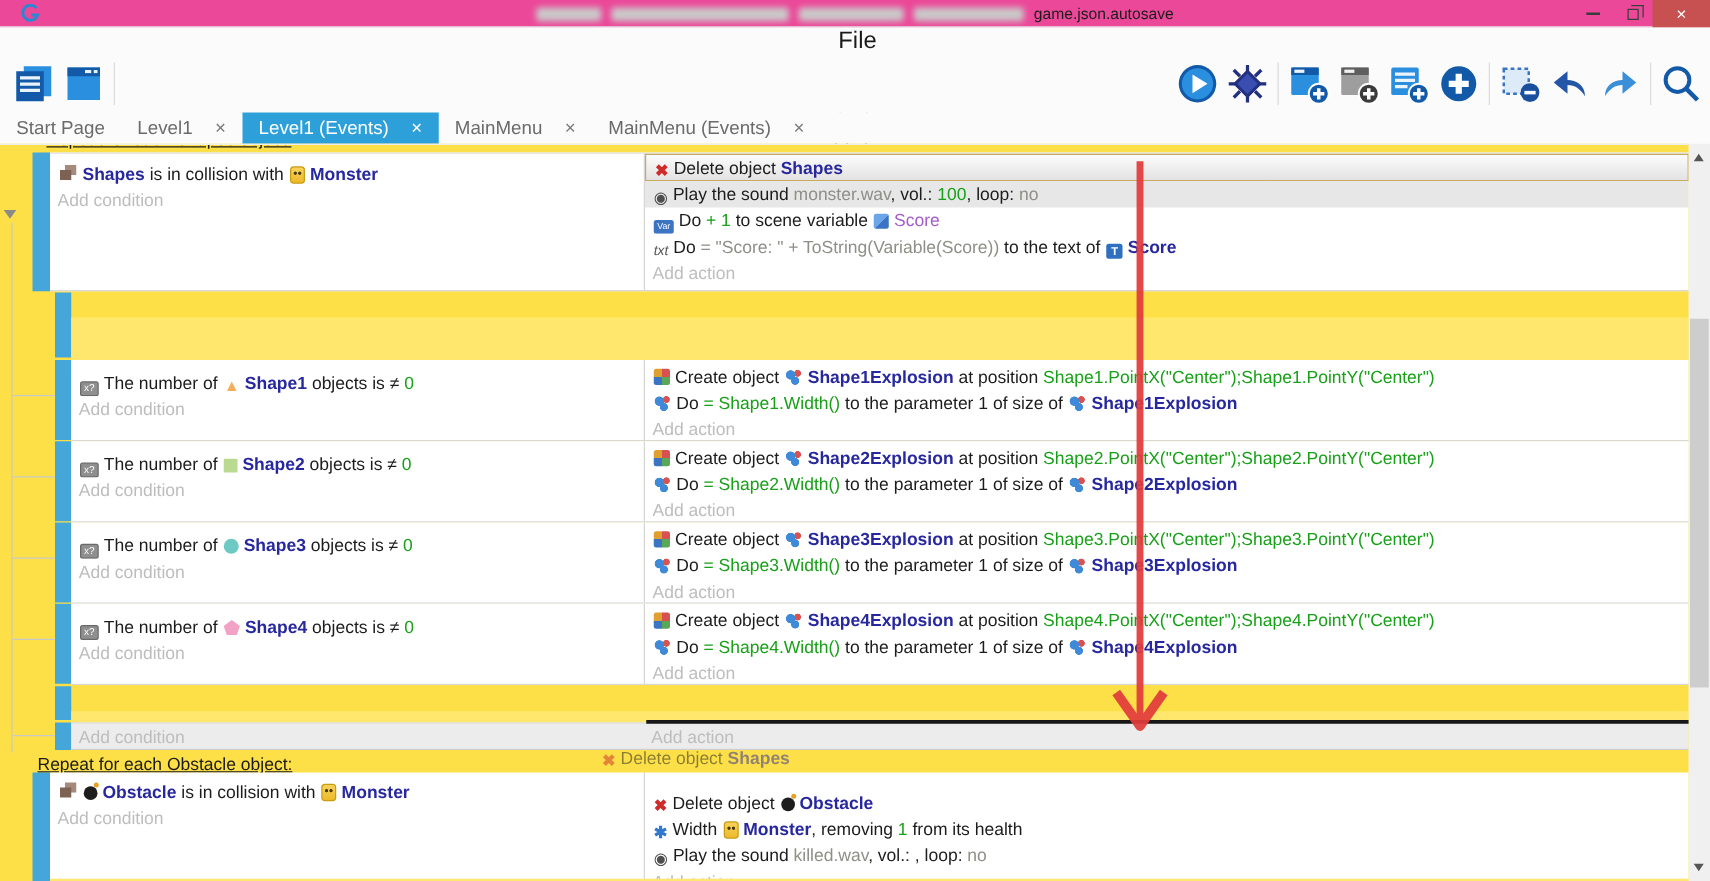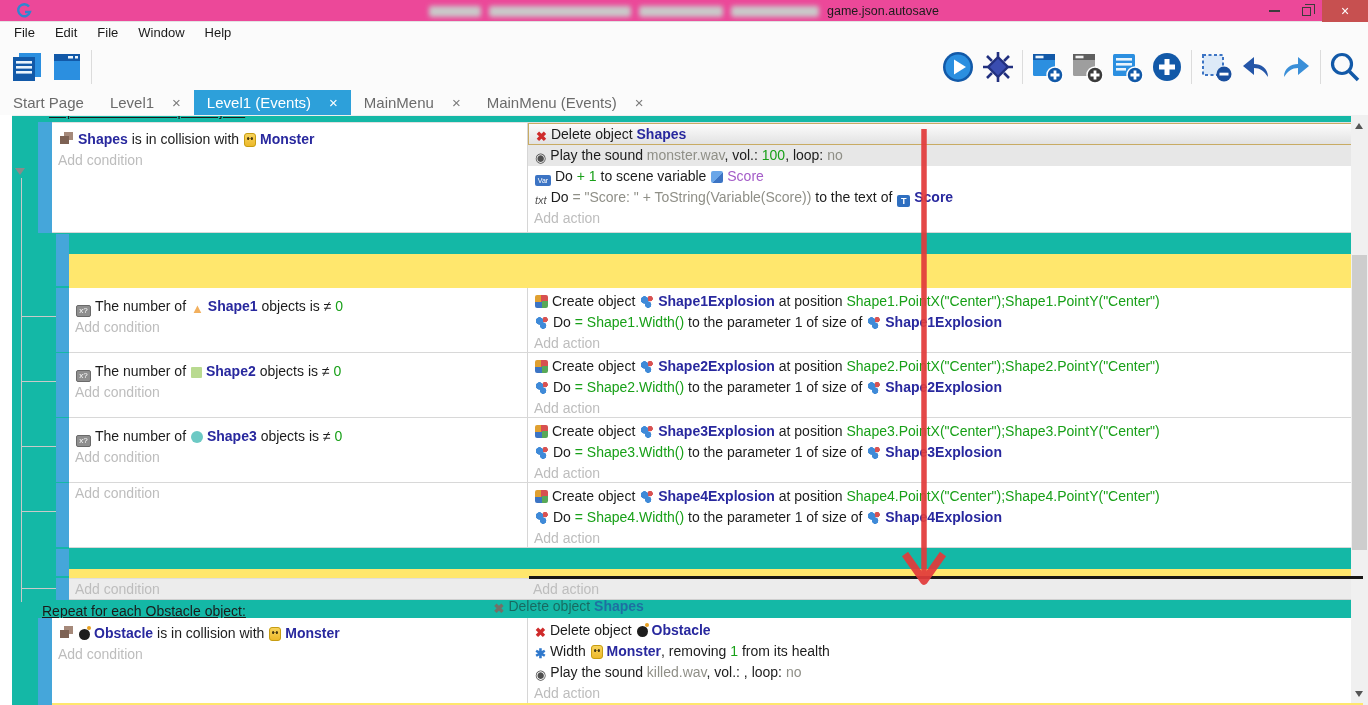--- a/index.html
+++ b/index.html
@@ -16,39 +16,39 @@
   .title-text{font-size:12.5px;color:#1c1c1c;}
   .win-controls{position:absolute;right:0;top:0;height:22px;display:flex;}
   .win-btn{width:32px;height:22px;display:flex;align-items:center;justify-content:center;}
   .win-btn.close{width:46px;background:#c75050;color:#fff;font-size:14px;}
   .min-glyph{width:11px;height:2px;background:#3c3c3c;}
   .restore-glyph{width:9px;height:9px;border:1.5px solid #3c3c3c;position:relative;}
   .restore-glyph::before{content:"";position:absolute;top:-4px;left:2.5px;width:9px;height:9px;
     border:1.5px solid #3c3c3c;border-bottom:none;border-left:none;}
 
   .menubar{position:absolute;top:22px;left:0;width:1368px;height:22px;background:#fbfbfb;
-    font-size:13px;color:#1a1a1a;display:flex;align-items:center;padding-left:4px;}
+    font-size:19px;color:#1a1a1a;display:flex;align-items:center;padding-left:4px;flex-direction:column;}
   .menu-item{padding:0 10px;line-height:22px;}
 
   .toolbar{position:absolute;top:44px;left:0;width:1368px;height:46px;background:#fbfbfb;}
   .tb-group{position:absolute;top:5px;display:flex;align-items:center;gap:2px;}
   .tb-left{left:8px;}
   .tb-right{right:4px;}
   .tb-btn{width:38px;height:36px;display:flex;align-items:center;justify-content:center;}
   .tb-sep{width:1px;height:34px;background:#dcdcdc;margin:0 3px;}
 
   .tabbar{position:absolute;top:90px;left:0;width:1368px;height:25px;background:#fbfbfb;
     display:flex;font-size:15px;color:#6b6b6b;}
   .tab{display:flex;align-items:center;gap:18px;padding:0 13px;white-space:nowrap;}
   .tab .tab-close{font-size:15px;color:#7a7a7a;}
   .tab.active{background:#2da0da;color:#fff;}
   .tab.active .tab-close{color:#fff;}
 
   
-  #events{position:absolute;top:115px;left:12px;width:1351px;height:590px;background:#14b8a6;
+  #events{position:absolute;top:115px;left:0;width:1351px;height:590px;background:#fde047;
     overflow:hidden;border-top:1px solid #eee;}
   .evt{position:absolute;background:#fff;border-bottom:1px solid #d8d8d8;}
   .bar{position:absolute;background:#45a6da;}
   .cond-col{position:absolute;left:0;top:0;bottom:0;}
   .act-col{position:absolute;top:0;bottom:0;right:0;border-left:1px solid #d6d6d6;}
   .row{white-space:pre;font-size:14px;line-height:21px;height:21px;overflow:hidden;
     padding-left:6px;color:#1c1c1c;}
   .muted-link{color:#bdbdbd;}
   .sel-primary{border:1px solid #c8ab63;background:linear-gradient(#fcfcfc,#e2e2e2);
     height:22px;line-height:20px;}
@@ -347,20 +347,21 @@
     <div class="act-col" style="left:458px">
       <div class="row" style="margin-top:3px"><span><span class="ic ic-create"></span><span class="t-plain">Create object </span><span class="ic ic-particles"></span><span class="t-obj">Shape3Explosion</span><span class="t-plain"> at position </span><span class="t-expr">Shape3.PointX("Center");Shape3.PointY("Center")</span></span></div>
       <div class="row"><span><span class="ic ic-particles"></span><span class="t-plain">Do </span><span class="t-expr">= Shape3.Width()</span><span class="t-plain"> to the parameter 1 of size of </span><span class="ic ic-particles"></span><span class="t-obj">Shape3Explosion</span></span></div>
       <div class="row muted-link">Add action</div>
     </div>
   </div>
 
   <div class="bar" style="left:44px;top:367px;width:13px;height:64px"></div>
   <div class="evt" style="left:57px;top:367px;width:1294px;height:65px">
     <div class="cond-col" style="width:458px">
+      <div class="row" style="margin-top:8px"><span><span class="ic ic-count"></span><span class="t-plain">The number of </span><span class="ic ic-shape-pentagon"></span><span class="t-obj">Shape4</span><span class="t-plain"> objects is ≠ </span><span class="t-num">0</span></span></div>
       <div class="row muted-link">Add condition</div>
     </div>
     <div class="act-col" style="left:458px">
       <div class="row" style="margin-top:3px"><span><span class="ic ic-create"></span><span class="t-plain">Create object </span><span class="ic ic-particles"></span><span class="t-obj">Shape4Explosion</span><span class="t-plain"> at position </span><span class="t-expr">Shape4.PointX("Center");Shape4.PointY("Center")</span></span></div>
       <div class="row"><span><span class="ic ic-particles"></span><span class="t-plain">Do </span><span class="t-expr">= Shape4.Width()</span><span class="t-plain"> to the parameter 1 of size of </span><span class="ic ic-particles"></span><span class="t-obj">Shape4Explosion</span></span></div>
       <div class="row muted-link">Add action</div>
     </div>
   </div>
 
   <div class="bar" style="left:44px;top:433px;width:13px;height:27px"></div>
@@ -380,21 +381,21 @@
 
   <div class="group-header" style="left:30px;top:487px">Repeat for each Obstacle object:</div>
 
   <div class="bar" style="left:26px;top:502px;width:14px;height:88px"></div>
   <div class="evt" style="left:40px;top:502px;width:1311px;height:88px;border-bottom:none">
     <div class="cond-col" style="width:475px">
       <div class="row" style="margin-top:5px"><span><span class="ic ic-collision"></span><span class="ic ic-bomb"></span><span class="t-obj">Obstacle</span><span class="t-plain"> is in collision with </span><span class="ic ic-monster"></span><span class="t-obj">Monster</span></span></div>
       <div class="row muted-link">Add condition</div>
     </div>
     <div class="act-col" style="left:475px">
-      <div class="row" style="margin-top:2px"><span><span class="ic ic-delete-cross"></span><span class="t-plain">Delete object </span><span class="ic ic-bomb"></span><span class="t-obj">Obstacle</span></span></div>
+      <div class="row" style="margin-top:14px"><span><span class="ic ic-delete-cross"></span><span class="t-plain">Delete object </span><span class="ic ic-bomb"></span><span class="t-obj">Obstacle</span></span></div>
       <div class="row"><span><span class="ic ic-damage"></span><span class="t-plain">Width </span><span class="ic ic-monster"></span><span class="t-obj">Monster</span><span class="t-plain">, removing </span><span class="t-num">1</span><span class="t-plain"> from its health</span></span></div>
       <div class="row"><span><span class="ic ic-sound"></span><span class="t-plain">Play the sound </span><span class="t-muted">killed.wav</span><span class="t-plain">, vol.: , loop: </span><span class="t-muted">no</span></span></div>
       <div class="row muted-link">Add action</div>
     </div>
   </div>
 
   <div class="yellow-sliver" style="left:40px;top:587px;width:1311px;height:3px"></div>
 
   <svg class="arrow-overlay" width="1351" height="590" viewBox="0 0 1351 590">
     <g stroke="#e23b3b" opacity="0.93">

